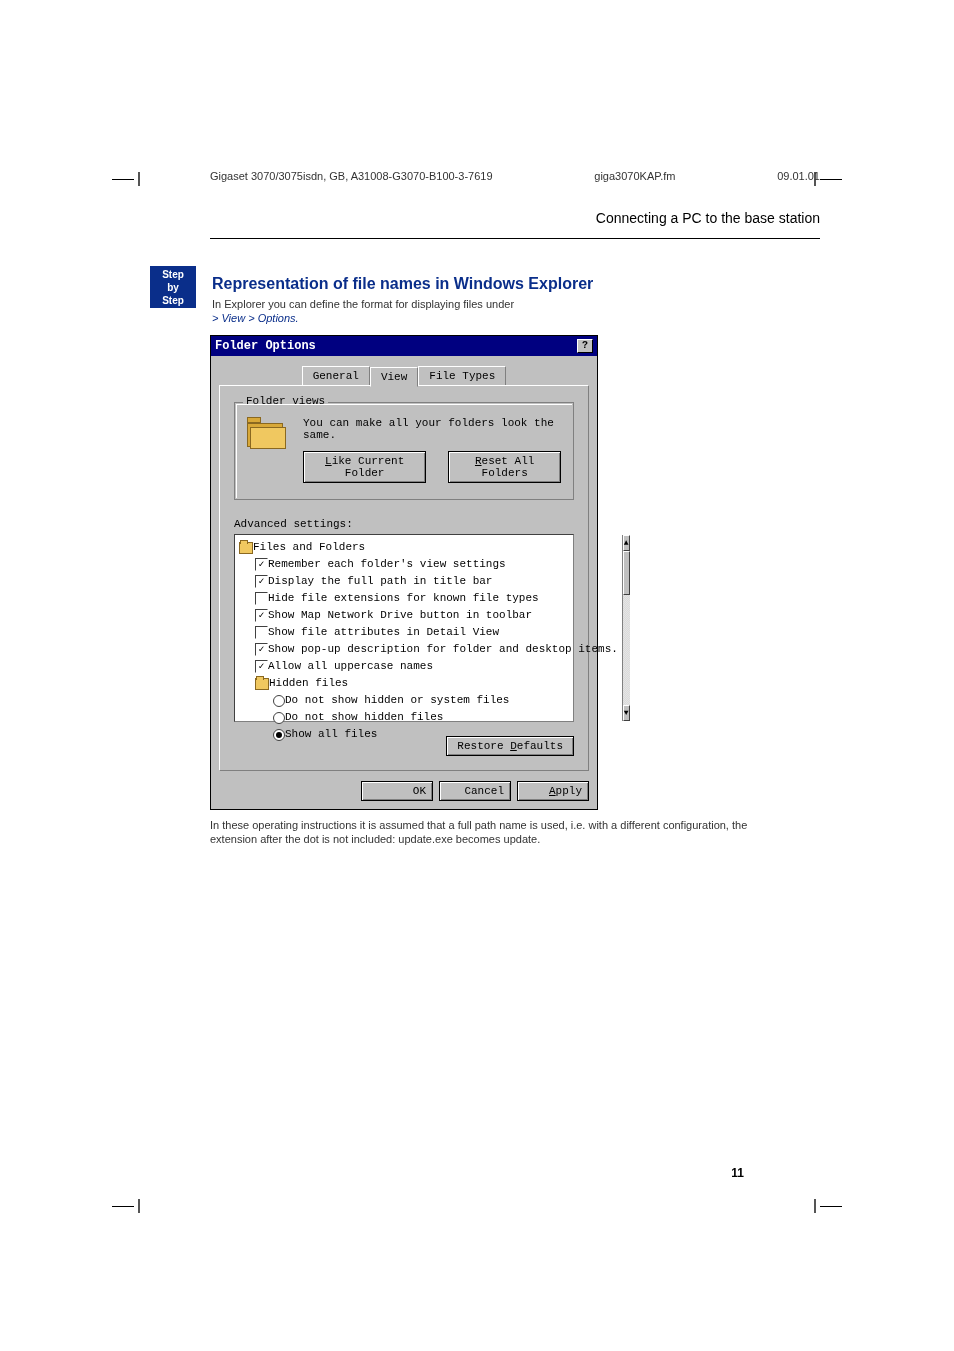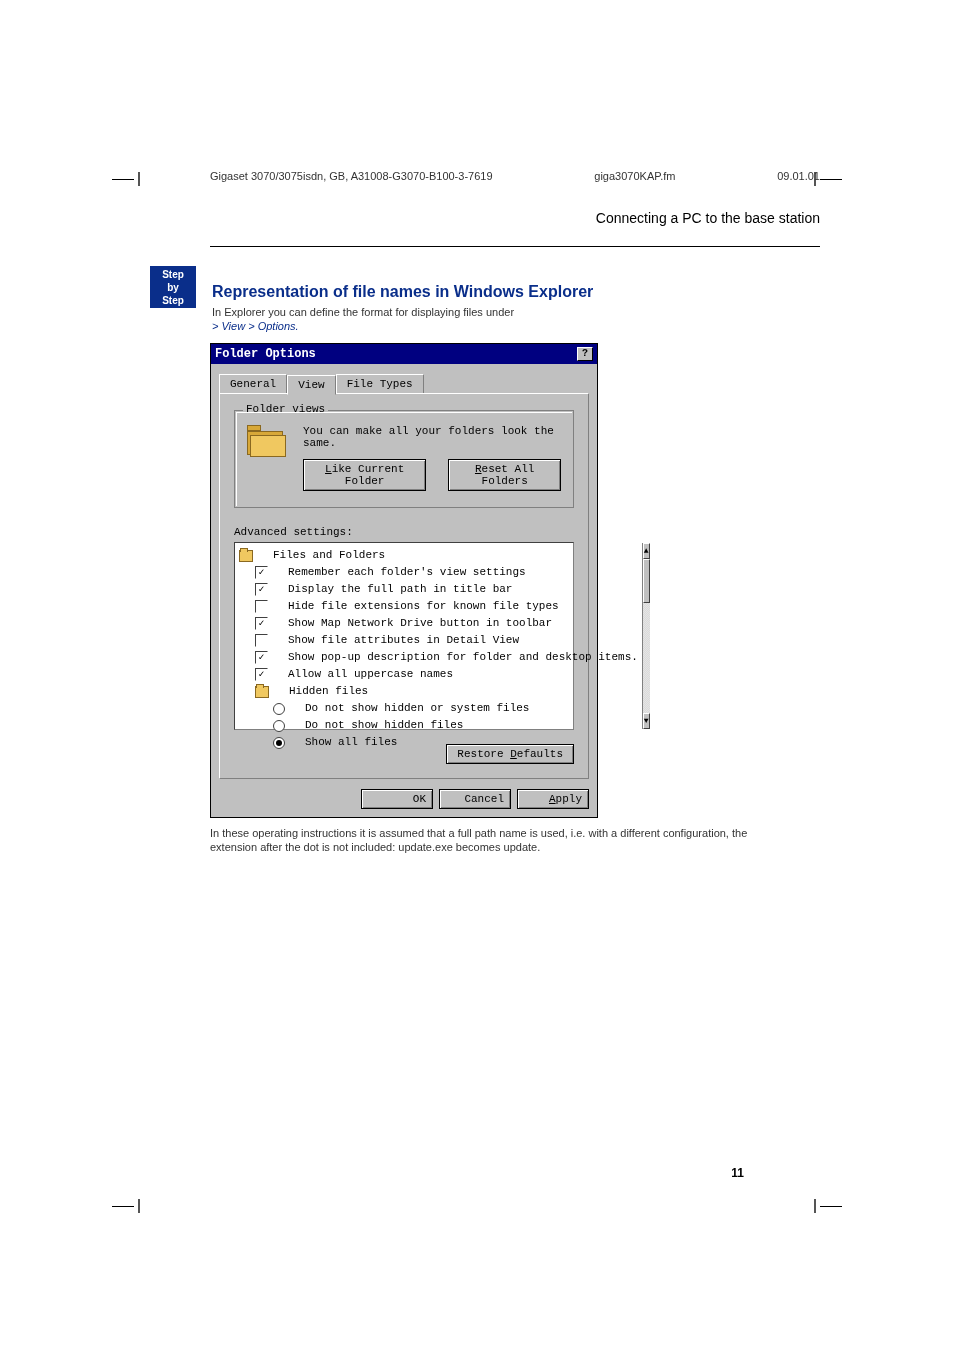--- a/index.html
+++ b/index.html
@@ -31,21 +31,21 @@
     font-size: 11px;
     color: #333;
     display: flex;
     justify-content: space-between;
     margin-bottom: 28px;
   }
   .section-title {
     text-align: right;
     font-size: 14px;
     color: #000;
-    padding-bottom: 20px;
+    padding-bottom: 12px;
     border-bottom: 1px solid #000;
     margin-bottom: 36px;
   }
   .step-badge {
     position: absolute;
     left: -60px;
     top: 96px;
     width: 46px;
     height: 42px;
     background: #0a2e8a;
@@ -124,20 +124,21 @@
     text-align: center;
     line-height: 12px;
   }
   .dialog-body {
     padding: 10px 8px 8px 8px;
     background: #c0c0c0;
   }
   .tabs {
     display: flex;
     position: relative;
+    justify-content: center;
   }
   .tab {
     padding: 3px 10px;
     border: 1px solid #808080;
     border-top: 1px solid #fff;
     border-left: 1px solid #fff;
     background: #c0c0c0;
     font-size: 11px;
     margin-right: 0;
     position: relative;
@@ -247,21 +248,21 @@
   }
   .list-content {
     flex: 1;
     padding: 4px 4px;
     font-size: 11px;
     line-height: 17px;
   }
   .tree-row {
     display: flex;
     align-items: center;
-    gap: 20px;
+    gap: 0;
     white-space: nowrap;
   }
   .indent1 { padding-left: 16px; }
   .indent2 { padding-left: 34px; }
   .mini-folder {
     width: 14px; height: 12px;
     background: #f0c860;
     border: 1px solid #8a6820;
     position: relative;
   }

